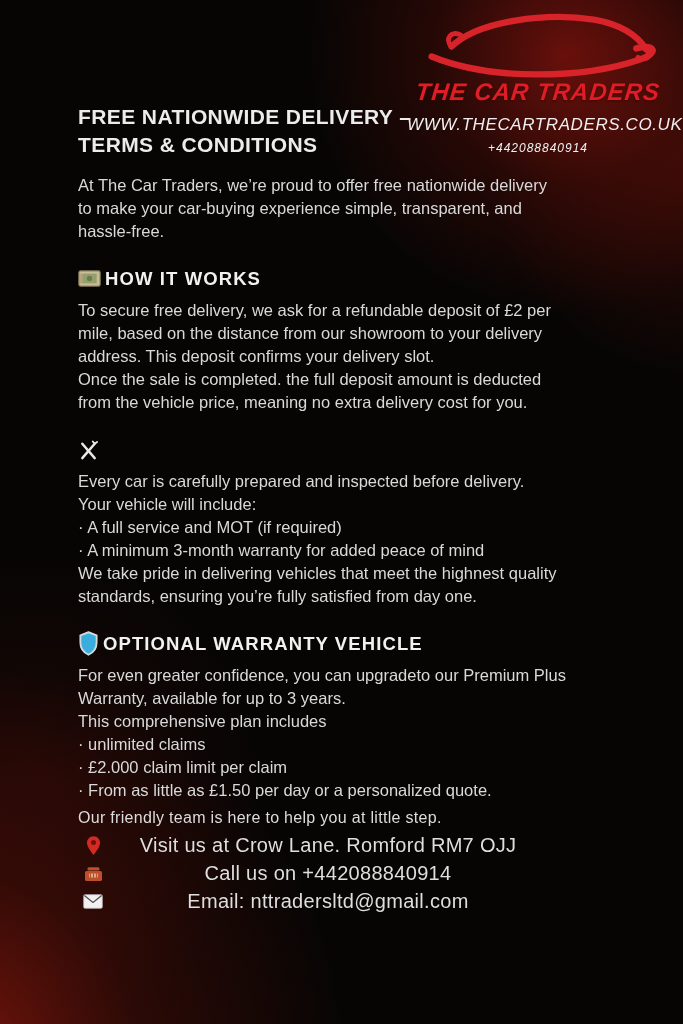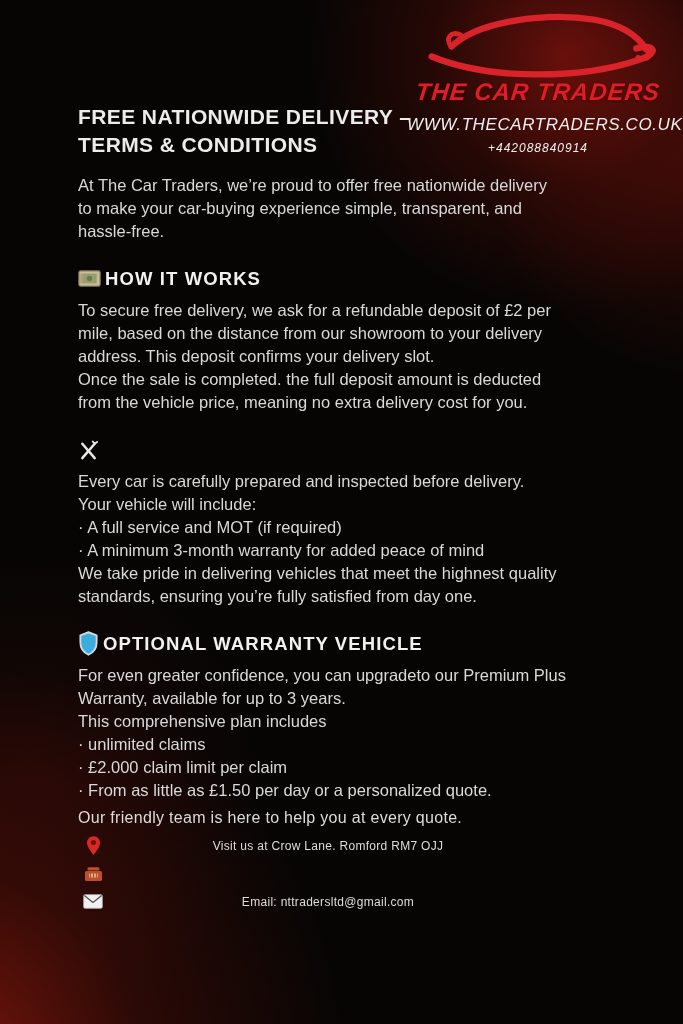--- a/index.html
+++ b/index.html
@@ -60,21 +60,21 @@
 
   .icon-box { display:inline-flex; align-items:center; justify-content:center; flex:0 0 auto; }
 
   
   .contact-sub { margin-top:7px; font-size:16px; letter-spacing:0.3px; color:#dcdcdc; }
   .contact-rows { margin-top:5px; }
   .contact-row {
     display:grid; grid-template-columns:30px 440px; align-items:center; height:28px;
   }
   .contact-row .c-text {
-    font-size:12px; letter-spacing:0.3px; color:#dedede; text-align:center; white-space:nowrap;
+    font-size:20px; letter-spacing:0.3px; color:#dedede; text-align:center; white-space:nowrap;
   }
 </style>
 </head>
 <body>
 
 <div class="page">
 
   <div class="logo">
     <span class="icon-box">
       <svg class="logo-car" width="238" height="74" viewBox="0 0 264 80" fill="none">
@@ -147,21 +147,21 @@
       <p class="body-text section-body">For even greater confidence, you can upgradeto our Premium Plus
 Warranty, available for up to 3 years.
 This comprehensive plan includes
 · unlimited claims
 · £2.000 claim limit per claim
 · From as little as £1.50 per day or a personalized quote.</p>
     </div>
 
     <div class="section">
 
-      <p class="contact-sub">Our friendly team is here to help you at every quote.</p>
+      <p class="contact-sub">Our friendly team is here to help you at little step.</p>
 
       <div class="contact-rows">
 
         <div class="contact-row">
           <span class="icon-box">
             <svg width="15" height="21" viewBox="0 0 16 22">
               <path d="M8,1 C4.1,1 1,4.1 1,8 C1,13 8,21 8,21 C8,21 15,13 15,8 C15,4.1 11.9,1 8,1 Z" fill="#d42a22"></path>
               <circle cx="8" cy="7.8" r="2.7" fill="#6f110c"></circle>
             </svg>
           </span>
@@ -170,20 +170,21 @@
 
         <div class="contact-row">
           <span class="icon-box">
             <svg width="19" height="16" viewBox="0 0 19 16">
               <rect x="1" y="5" width="17" height="10" rx="1.6" fill="#bf4e2a"></rect>
               <rect x="3.4" y="1.2" width="12.2" height="3.4" rx="1.6" fill="#bf4e2a"></rect>
               <rect x="5.2" y="7.4" width="8.6" height="4.2" rx="0.8" fill="#e8c49e" opacity="0.85"></rect>
               <path d="M6.6,7.4 L6.6,11.6 M9.5,7.4 L9.5,11.6 M12.4,7.4 L12.4,11.6" stroke="#a03c1e" stroke-width="0.9"></path>
             </svg>
           </span>
+          <span class="c-text">Call us on +442088840914</span>
         </div>
 
         <div class="contact-row">
           <span class="icon-box">
             <svg width="20" height="15" viewBox="0 0 20 15">
               <rect x="0.7" y="0.7" width="18.6" height="13.6" rx="1.4" fill="#f1f1f1" stroke="#b9b9b9" stroke-width="0.8"></rect>
               <path d="M1.4,1.6 L10,8.4 L18.6,1.6" fill="none" stroke="#55524e" stroke-width="1.3" stroke-linejoin="round"></path>
             </svg>
           </span>
           <span class="c-text">Email: nttradersltd@gmail.com</span>

